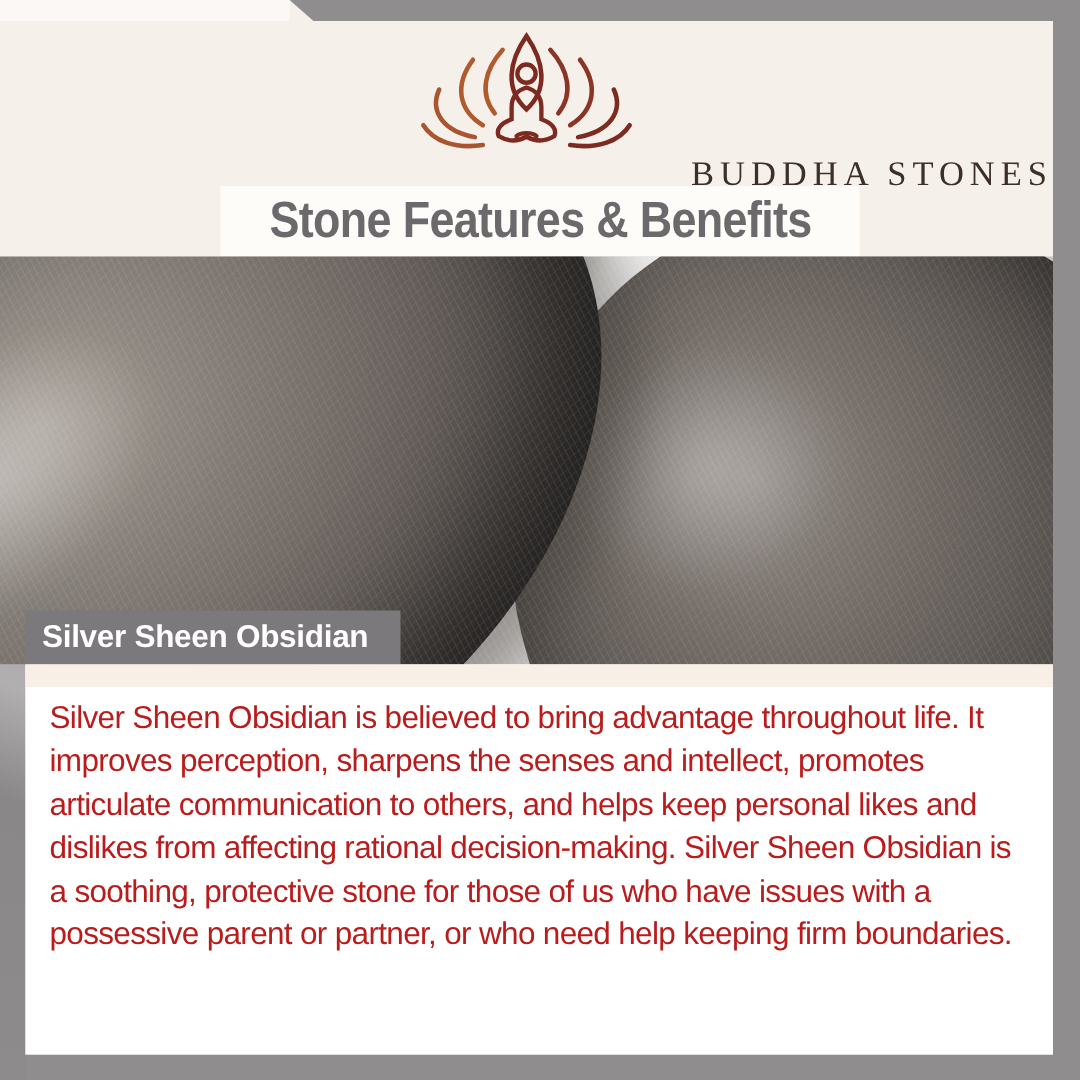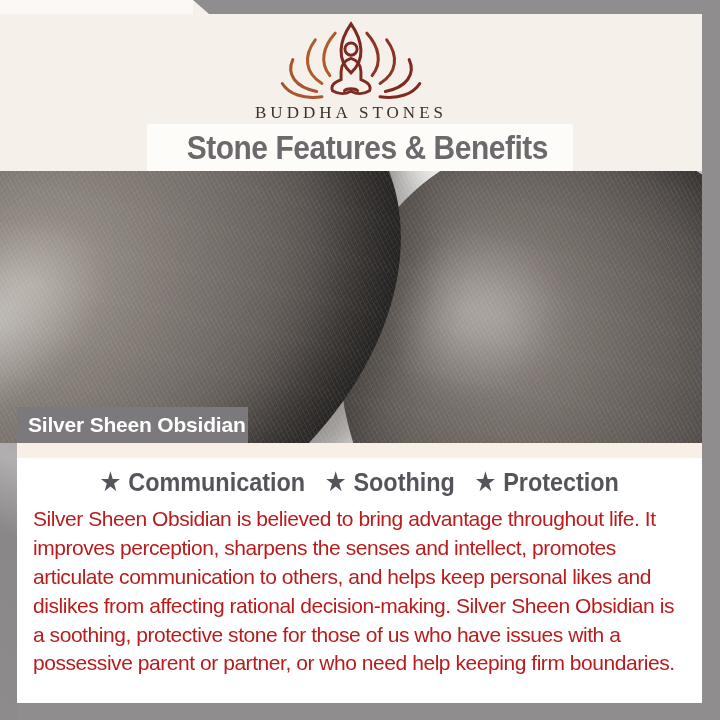--- a/index.html
+++ b/index.html
@@ -13,27 +13,27 @@
   .frame-right{position:absolute;top:0;right:0;width:18px;height:720px;background:#908d8f;}
   .frame-bottom{position:absolute;bottom:0;left:0;width:720px;height:17px;background:#908d8f;}
   .frame-left{position:absolute;left:0;top:376px;bottom:0;width:17px;
     background:linear-gradient(200deg,#6e6c70 0%,#a9a6a8 10%,#b2afb1 24%,#8a8789 46%,#8e8b8d 100%);}
   .top-strip{position:absolute;top:0;left:0;width:193px;height:14px;background:#fbf8f5;}
 
   
   .header{position:absolute;top:14px;left:0;width:702px;height:110px;text-align:center;}
   .logo{display:block;margin:6px auto 0;}
   .brand-name{
-    font-family:"Liberation Serif",serif;font-size:17px;letter-spacing:4px;
-    color:#3c2f2b;margin-top:1px;white-space:nowrap;
+    font-family:"Liberation Serif",serif;font-size:23px;letter-spacing:4px;
+    color:#3c2f2b;margin-top:1px;white-space:nowrap;text-align:right;
   }
 
   
   .banner{position:absolute;left:147px;top:124px;width:426px;height:47px;background:#fdfcf9;
-    display:flex;align-items:center;justify-content:flex-end;}
+    display:flex;align-items:center;justify-content:center;}
   .banner-title{font-size:34px;font-weight:700;color:#6b696b;white-space:nowrap;
     display:inline-block;transform:scaleX(.88);letter-spacing:-0.5px;}
 
   
   .photo{position:absolute;left:0;top:171px;width:702px;height:272px;overflow:hidden;
     background:linear-gradient(100deg,#f0efed 0%,#e2e0dd 35%,#cfccc9 70%,#c3c0bd 100%);}
   .marble-streak{position:absolute;left:380px;top:-30px;width:260px;height:200px;
     background:linear-gradient(115deg,rgba(255,255,255,.85),rgba(210,206,202,.2));
     transform:rotate(24deg);filter:blur(6px);}
   .green-item{position:absolute;right:6px;top:-6px;width:86px;height:52px;background:#c9cdb2;
@@ -51,21 +51,21 @@
     box-shadow:inset -30px -40px 80px rgba(0,0,0,.55);}
   .stone-right::after{content:"";position:absolute;left:12%;top:14%;width:40%;height:34%;
     border-radius:50%;background:radial-gradient(ellipse,rgba(255,255,255,.30),rgba(255,255,255,0) 70%);
     filter:blur(9px);}
   .speckle{position:absolute;inset:0;opacity:.18;
     background:repeating-linear-gradient(63deg,rgba(255,255,255,.35) 0 1px,transparent 1px 4px),
                repeating-linear-gradient(-41deg,rgba(255,255,255,.22) 0 1px,transparent 1px 5px);}
 
   
   .badge{position:absolute;left:17px;top:407px;height:36px;background:#7b797b;color:#fff;
-    display:flex;align-items:center;padding:0 2px 0 11px;}
+    display:flex;align-items:center;padding:0 21px 0 11px;}
   .badge-label{font-size:21px;font-weight:700;letter-spacing:-0.2px;white-space:nowrap;}
 
   
   .panel{position:absolute;left:17px;top:443px;right:18px;bottom:17px;background:#ffffff;
     border-top:15px solid #f8efe6;}
   .benefits{margin-top:9px;text-align:center;color:#56545a;font-weight:700;font-size:26px;
     white-space:nowrap;}
   .benefits-inner{display:inline-block;transform:scaleX(.9);}
   .benefit-item{margin:0 8px;display:inline-block;}
   .star-icon{font-size:24px;margin-right:9px;position:relative;top:-1px;}
@@ -127,23 +127,16 @@
     <div class="stone-right"></div>
     <div class="stone-left"></div>
     <div class="speckle"></div>
   </div>
 
   <div class="badge">
     <span class="badge-label">Silver Sheen Obsidian</span>
   </div>
 
   <div class="panel">
-    <div class="benefits">
-      <span class="benefits-inner">
-        <span class="benefit-item"><span class="star-icon">★</span><span>Communication</span></span>
-        <span class="benefit-item"><span class="star-icon">★</span><span>Soothing</span></span>
-        <span class="benefit-item"><span class="star-icon">★</span><span>Protection</span></span>
-      </span>
-    </div>
     <p class="description">Silver Sheen Obsidian is believed to bring advantage throughout life. It improves perception, sharpens the senses and intellect, promotes articulate communication to others, and helps keep personal likes and dislikes from affecting rational decision-making. Silver Sheen Obsidian is a soothing, protective stone for those of us who have issues with a possessive parent or partner, or who need help keeping firm boundaries.</p>
   </div>
 
 </div>
 
 </body></html>

